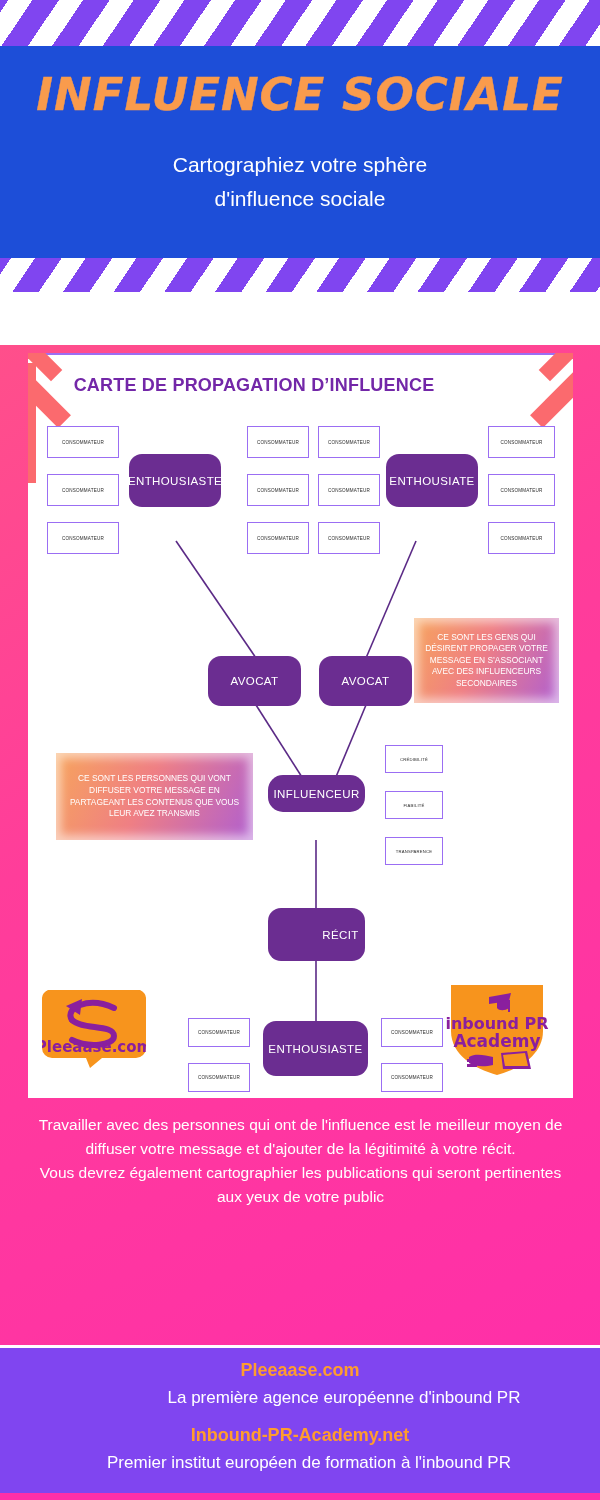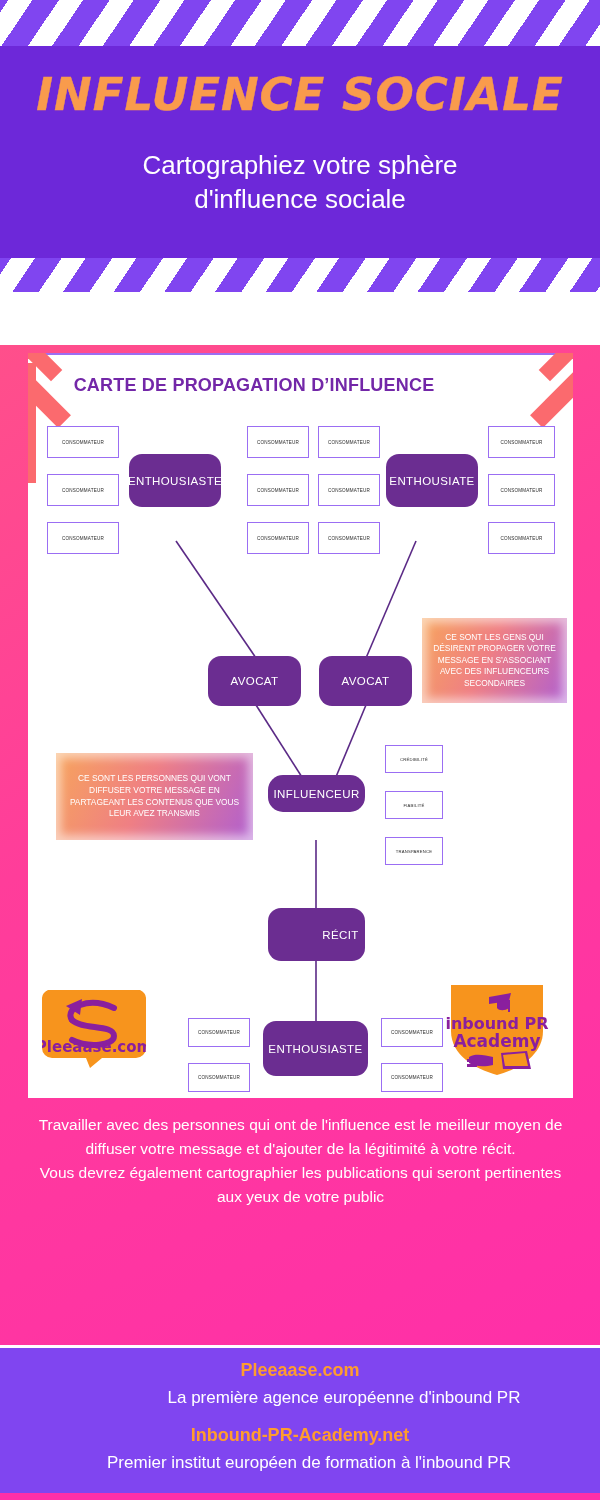--- a/index.html
+++ b/index.html
@@ -5,21 +5,21 @@
   * { margin:0; padding:0; box-sizing:border-box; }
   html,body{ background:#ffffff; }
   body{
     width:600px; height:1500px; position:relative; overflow:hidden;
     font-family:"Liberation Sans", sans-serif;
   }
 
   
   #header{
     position:absolute; left:0; top:0; width:600px; height:292px;
-    background:#6d28d9; overflow:hidden;
+    background:#1d4ed8; overflow:hidden;
   }
   .stripes{
     position:absolute; left:-40px; width:700px; height:46px;
     background-image:repeating-linear-gradient(
       -56deg,
       #ffffff 0px, #ffffff 20px,
       #8045f0 20px, #8045f0 42px);
   }
   .stripes.top{ top:0; }
   .stripes.bot{ top:258px; height:50px; }
@@ -29,21 +29,21 @@
     text-align:center;
     font-family:"DejaVu Sans", sans-serif;
     font-weight:bold; font-style:italic;
     font-size:45px; letter-spacing:1px;
     color:#f99b4c;
     -webkit-text-stroke:0.4px #f99b4c;
   }
   #header-sub{
     position:absolute; left:55px; top:148px; width:490px;
     text-align:center; color:#ffffff;
-    font-size:26px; line-height:34px; font-weight:400;
+    font-size:21px; line-height:34px; font-weight:400;
   }
 
   
   #pinkband{
     position:absolute; left:0; top:345px; width:600px; height:1000px;
     background:linear-gradient(150deg,#ff4f8b 0%,#ff3d9a 40%,#ff2fa8 100%);
   }
 
   
   #card{
@@ -192,21 +192,21 @@
 
   <div class="node" style="left:358px; top:101px; width:92px; height:53px;">ENTHOUSIATE</div>
 
   <div class="cons" style="left:460px; top:73px;  width:67px; height:32px;">CONSOMMATEUR</div>
   <div class="cons" style="left:460px; top:121px; width:67px; height:32px;">CONSOMMATEUR</div>
   <div class="cons" style="left:460px; top:169px; width:67px; height:32px;">CONSOMMATEUR</div>
 
   <div class="node" style="left:180px; top:303px; width:93px; height:50px;">AVOCAT</div>
   <div class="node" style="left:291px; top:303px; width:93px; height:50px;">AVOCAT</div>
 
-  <div class="callout" style="left:394px; top:265px; width:145px; height:85px;">CE SONT LES GENS QUI DÉSIRENT PROPAGER VOTRE MESSAGE EN S’ASSOCIANT AVEC DES INFLUENCEURS SECONDAIRES</div>
+  <div class="callout" style="left:386px; top:265px; width:145px; height:85px;">CE SONT LES GENS QUI DÉSIRENT PROPAGER VOTRE MESSAGE EN S’ASSOCIANT AVEC DES INFLUENCEURS SECONDAIRES</div>
 
   <div class="callout" style="left:28px; top:400px; width:197px; height:87px;">CE SONT LES PERSONNES QUI VONT DIFFUSER VOTRE MESSAGE EN PARTAGEANT LES CONTENUS QUE VOUS LEUR AVEZ TRANSMIS</div>
 
   <div class="node" style="left:240px; top:422px; width:97px; height:37px;border-radius:15px;">INFLUENCEUR</div>
 
   <div class="attr" style="left:357px; top:392px; width:58px; height:28px;">CRÉDIBILITÉ</div>
   <div class="attr" style="left:357px; top:438px; width:58px; height:28px;">FIABILITÉ</div>
   <div class="attr" style="left:357px; top:484px; width:58px; height:28px;">TRANSPARENCE</div>
 
   <div class="node" style="left:240px; top:555px; width:97px; height:53px;padding-left:48px;">RÉCIT</div>

